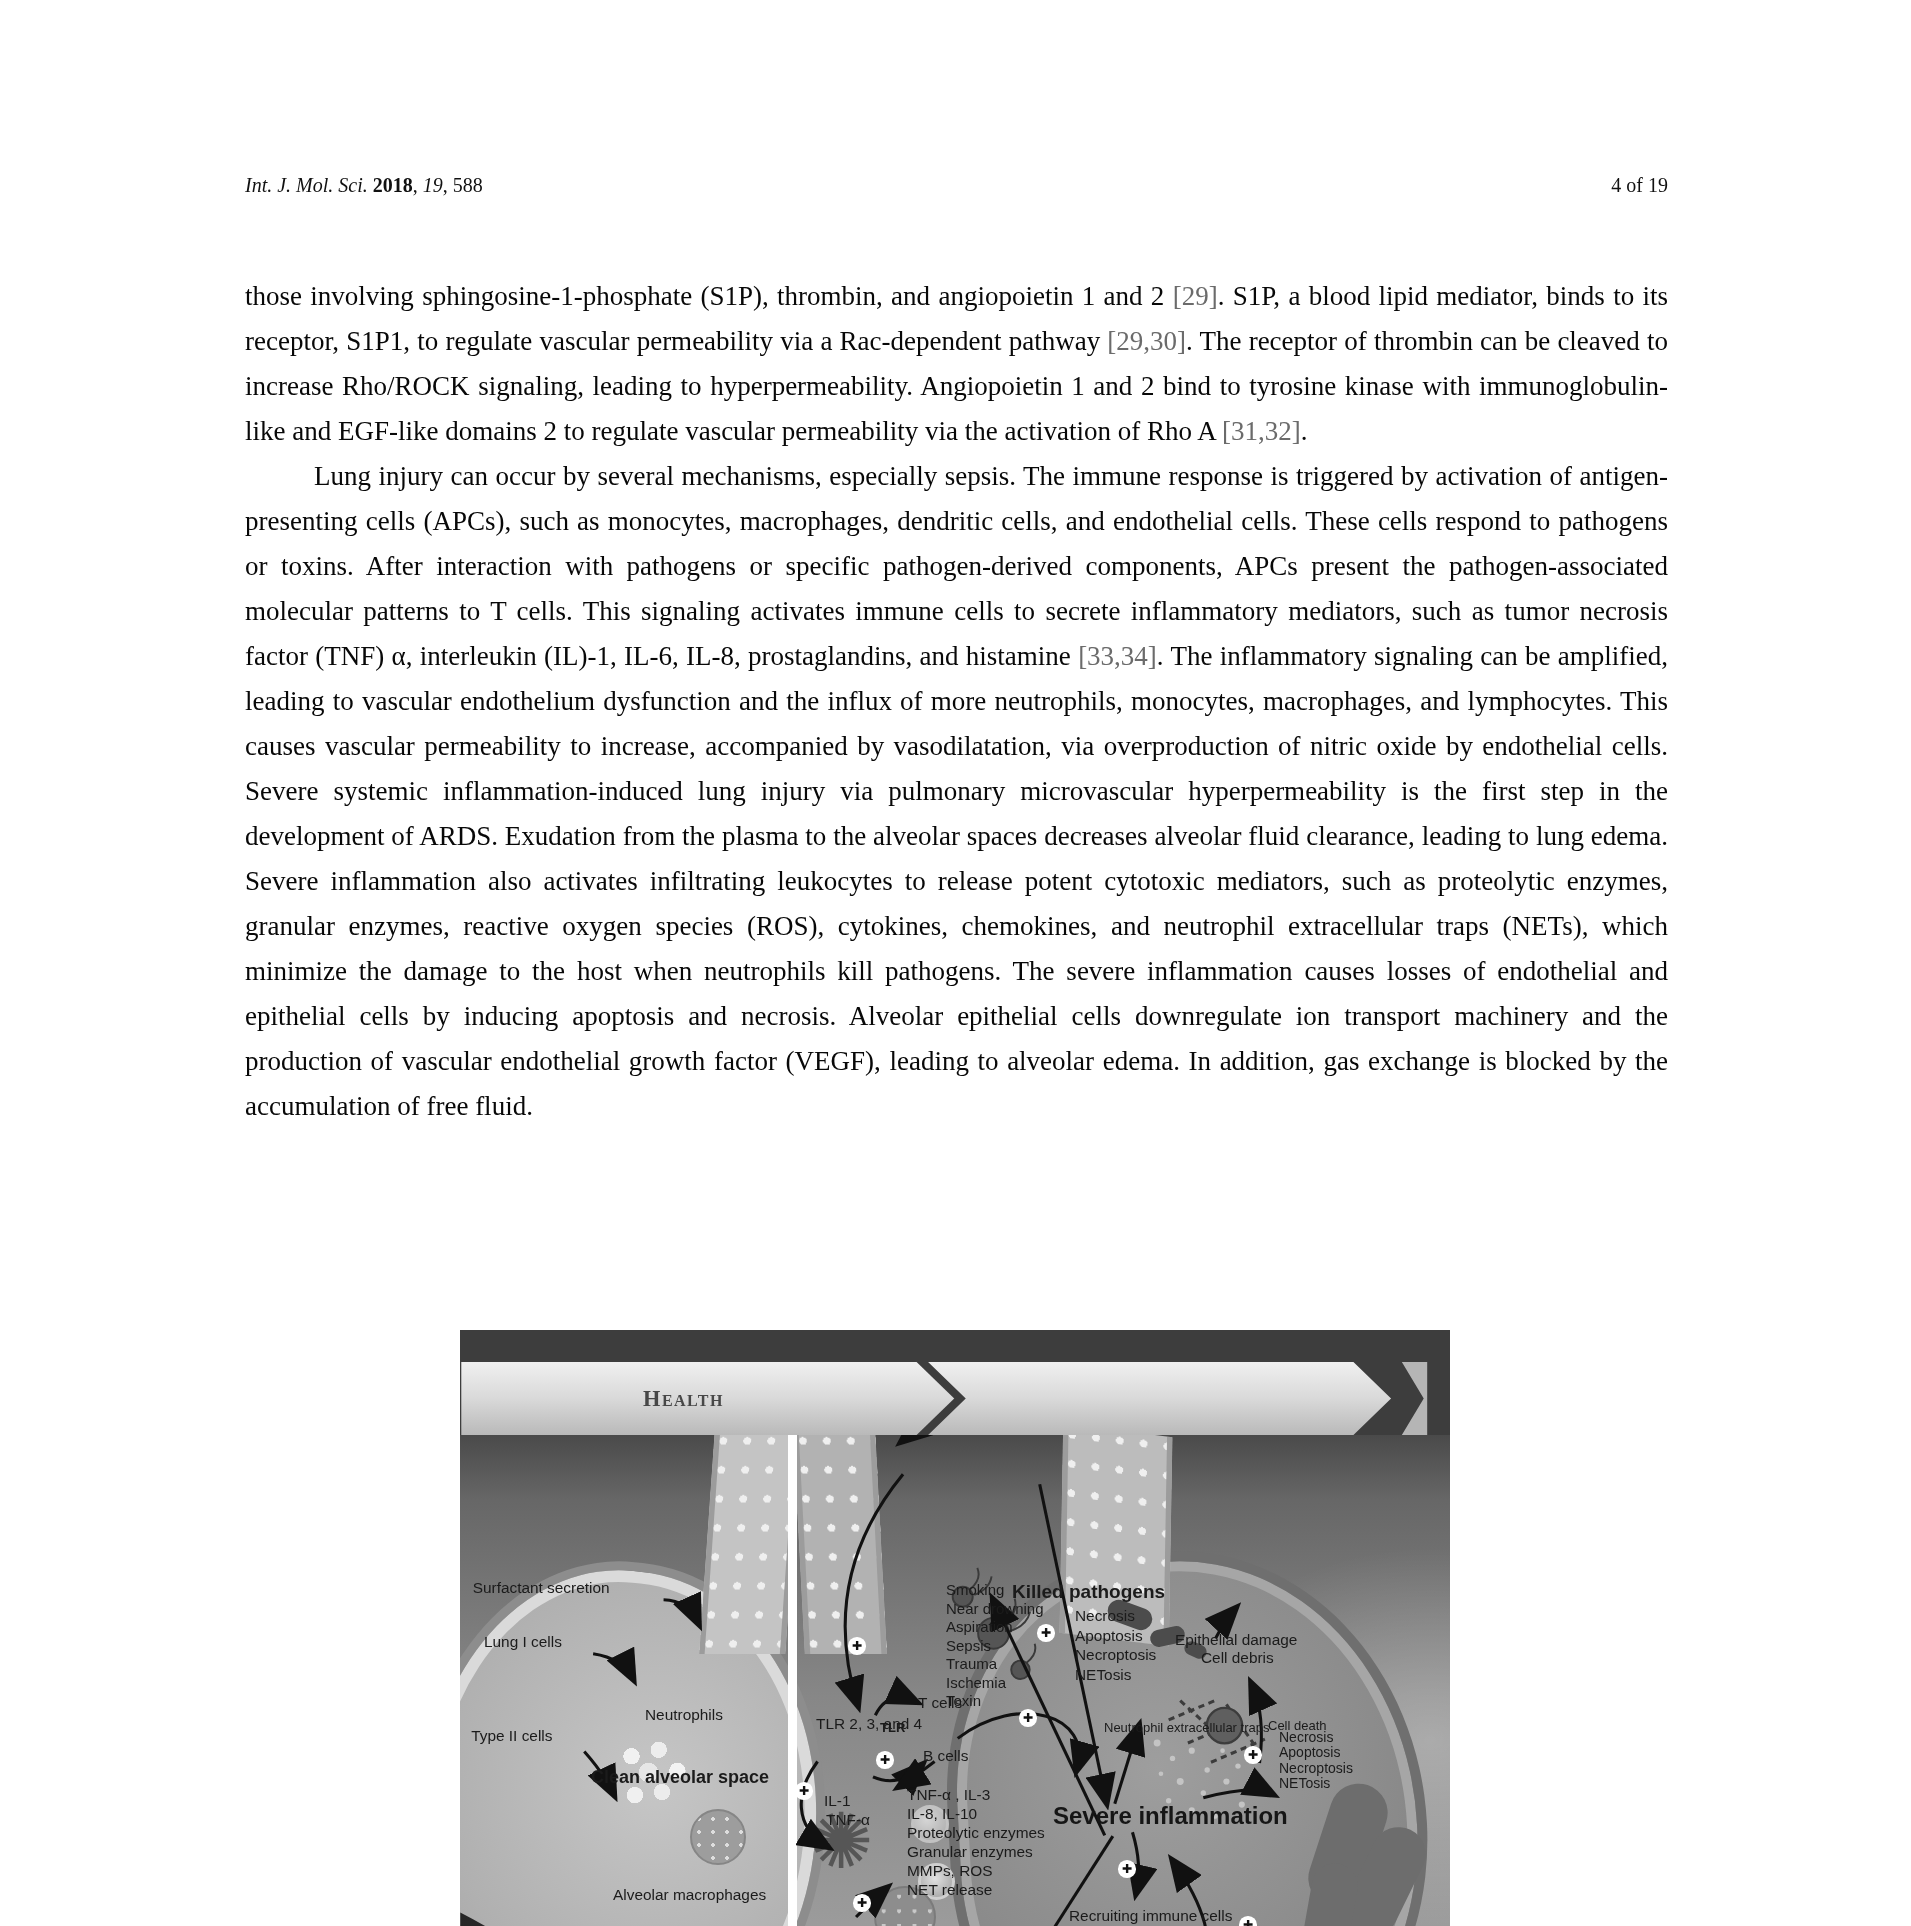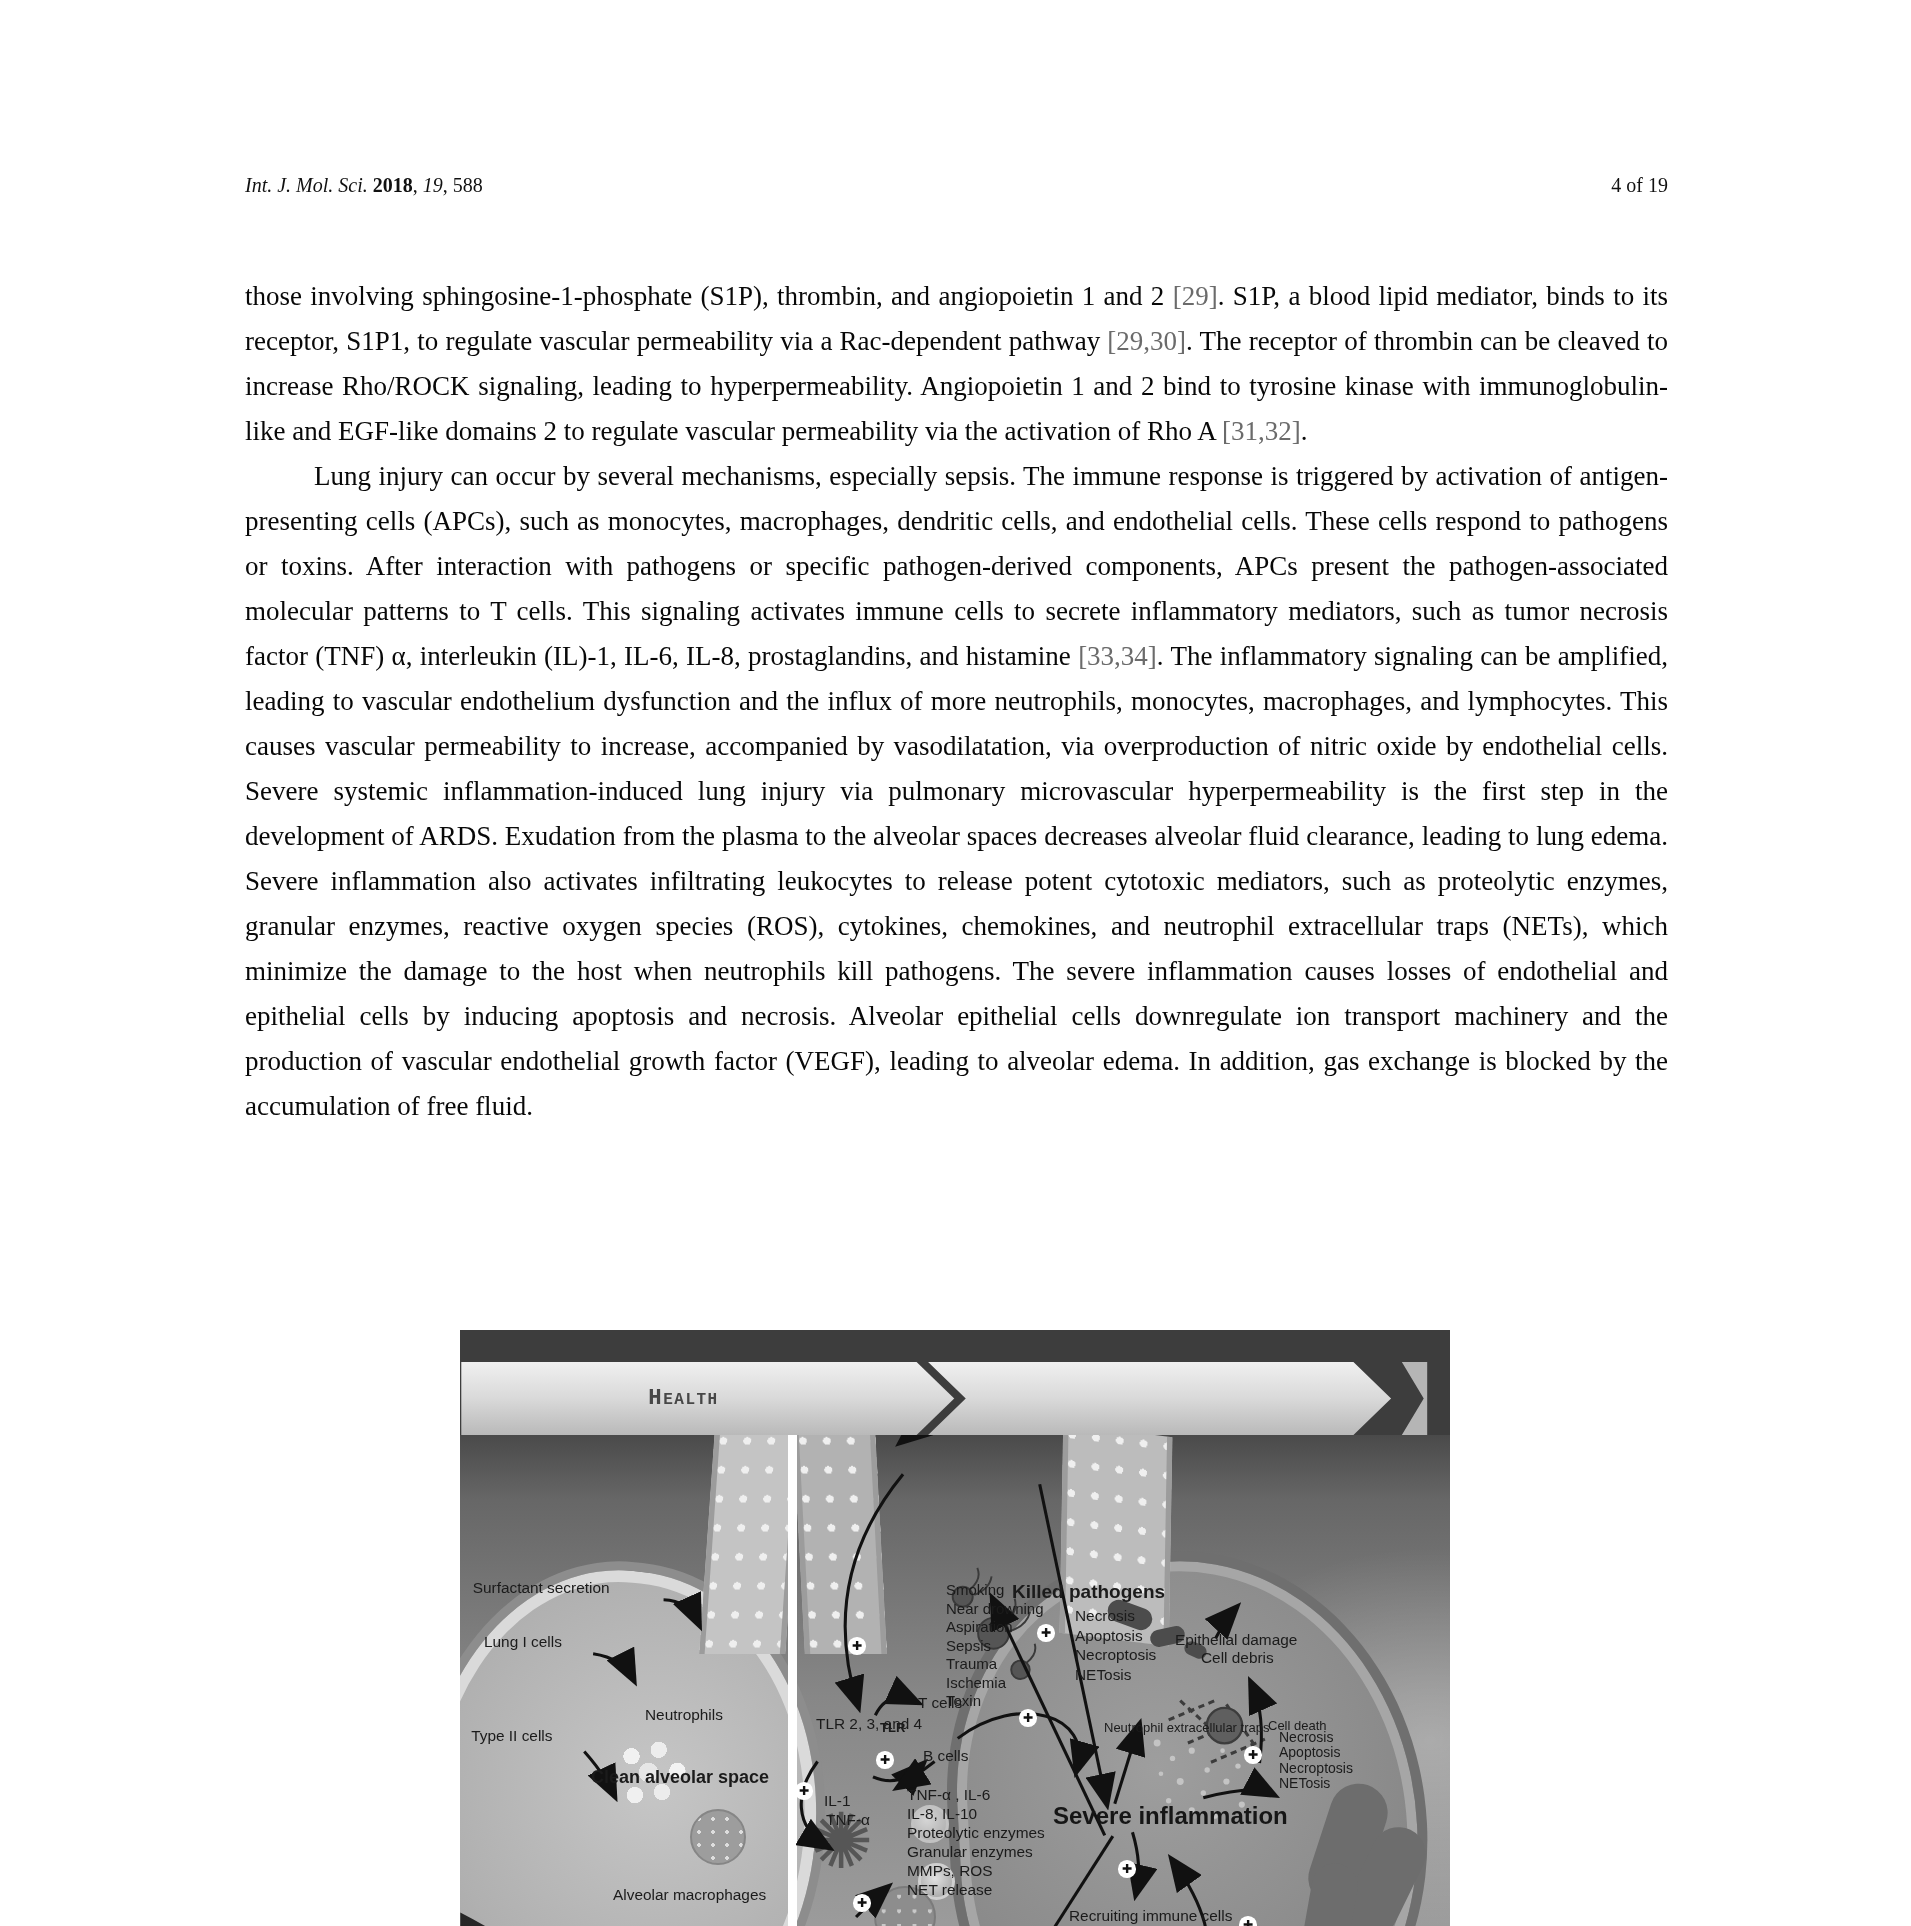--- a/index.html
+++ b/index.html
@@ -16,21 +16,21 @@
   .bodytext{position:absolute;left:245px;top:274px;width:1423px;font-size:27px;line-height:45px;text-align:justify;color:#080808;}
   .bodytext p{margin:0;}
   .bodytext p.ind{text-indent:69px;}
 
   
   .fig{position:absolute;left:460px;top:1330px;width:990px;height:834px;overflow:hidden;background:#8a8a8a;}
   .fig-topbar{position:absolute;left:0;top:0;width:990px;height:32px;background:#3d3d3d;}
   .fig-band{position:absolute;left:0;top:32px;width:990px;height:73px;background:#3d3d3d;}
   .fig-band svg{position:absolute;left:0;top:0;}
   .band-lbl{position:absolute;top:0;height:73px;line-height:73px;text-align:center;
-            font-family:Liberation Mono, monospace;font-variant:small-caps;letter-spacing:1.5px;
+            font-family:Liberation Serif, serif;font-variant:small-caps;letter-spacing:1.5px;
             font-size:22.3px;color:#474747;font-weight:bold;}
   .band-lbl.health{left:108px;width:231px;}
   .band-lbl.exud{left:570px;width:308px;}
 
   .fig-art{position:absolute;left:0;top:105px;width:990px;height:728px;overflow:hidden;
      background:
        radial-gradient(ellipse 293px 216px at 3% 80%, rgba(255,255,255,.6), rgba(255,255,255,0) 62%),
        radial-gradient(ellipse 385px 293px at 98% 42%, rgba(255,255,255,.28), rgba(255,255,255,0) 66%),
        linear-gradient(180deg,#4a4a4a 0%,#676767 9%,#878787 36%,#9d9d9d 70%,#959595 100%);}
 
@@ -349,21 +349,21 @@
     <div class="lbl" style="left:741px;top:214px;">Cell debris</div>
 
     <div class="lbl" style="left:356px;top:280px;">TLR 2, 3, and 4</div>
     <div class="lbl" style="left:458px;top:259px;">T cells</div>
     <div class="lbl b sm" style="left:420px;top:285px;">TLR</div>
     <div class="lbl" style="left:463px;top:312px;">B cells</div>
     <div class="lbl" style="left:364px;top:357px;">IL-1</div>
     <div class="lbl" style="left:366px;top:376px;">TNF-α</div>
 
     <div class="list meds" style="top:350px;">
-      <div>TNF-α , IL-6</div>
+      <div>TNF-α , IL-3</div>
       <div>IL-8, IL-10</div>
       <div>Proteolytic enzymes</div>
       <div>Granular enzymes</div>
       <div>MMPs, ROS</div>
       <div>NET release</div>
     </div>
 
     <div class="lbl big" style="left:593px;top:367px;">Severe inflammation</div>
     <div class="lbl sm" style="left:644px;top:285px;">Neutrophil extracellular traps</div>
 

